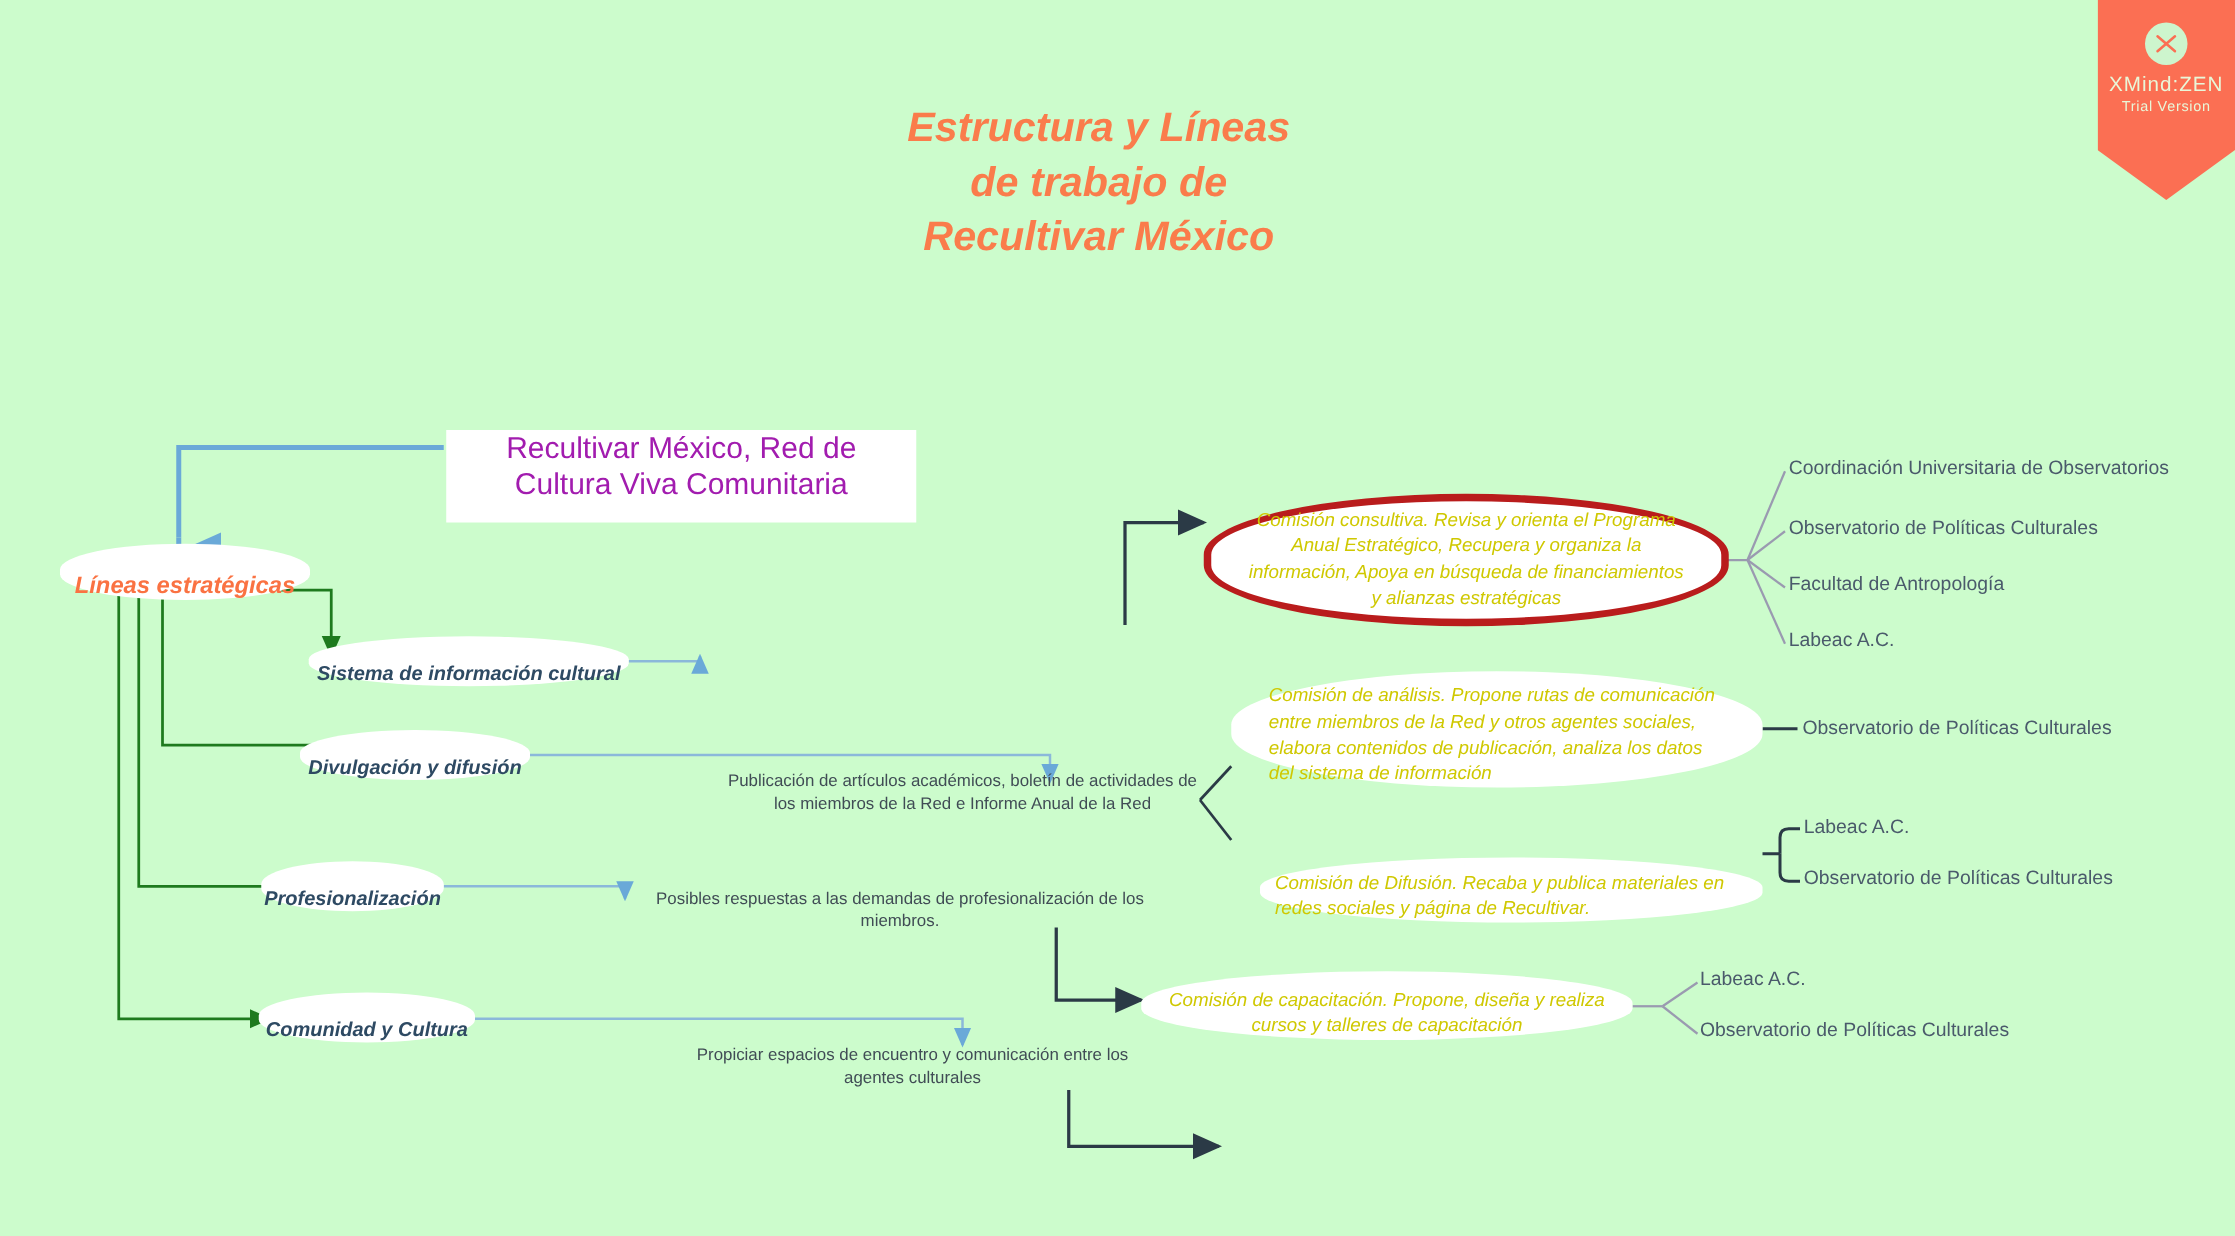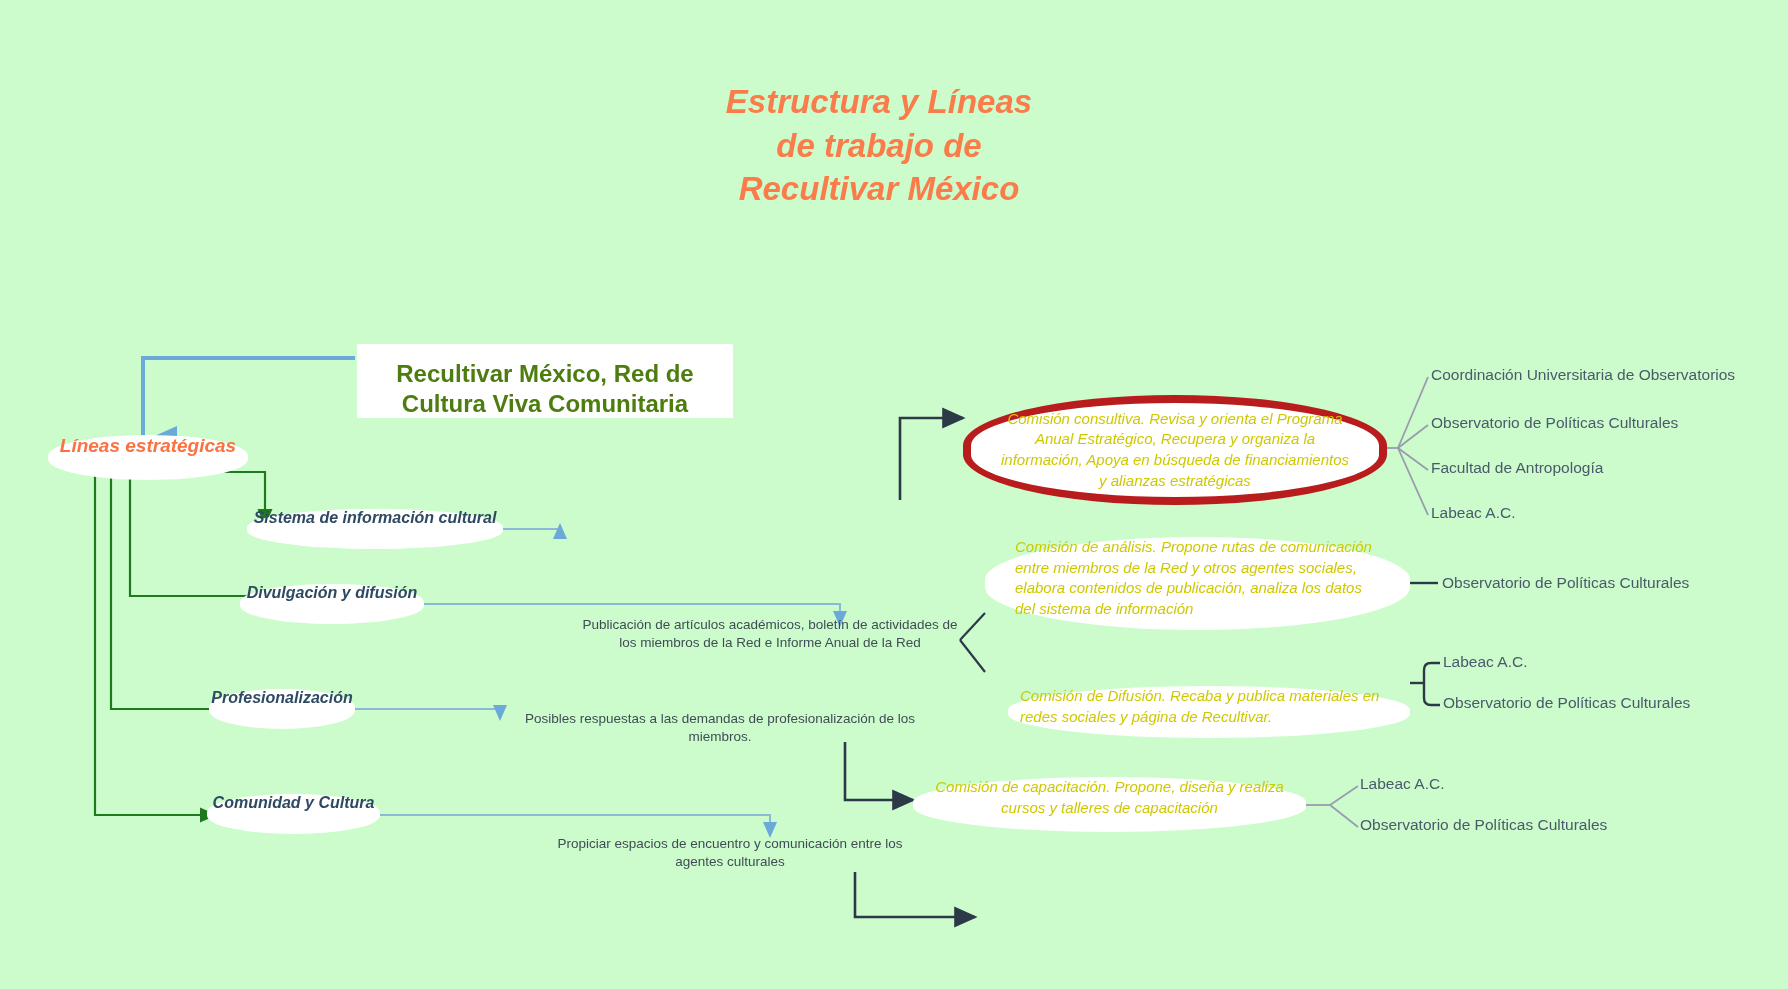--- a/index.html
+++ b/index.html
@@ -70,36 +70,36 @@
     letter-spacing: 0.6px;
     margin-top: 3px;
   }
 
   
   .cloud {
     position: absolute;
     background: #ffffff;
     border-radius: 50% / 46%;
     display: flex;
+    align-items: flex-end;
+    justify-content: center;
+    box-sizing: border-box;
+  }
+  .cloud.leftalign { justify-content: flex-start; }
+
+  .node-root {
+    position: absolute;
+    background: #ffffff;
+    display: flex;
     align-items: flex-start;
     justify-content: center;
-    box-sizing: border-box;
-  }
-  .cloud.leftalign { justify-content: flex-start; }
-
-  .node-root {
-    position: absolute;
-    background: #ffffff;
-    display: flex;
-    align-items: flex-end;
-    justify-content: center;
-    text-align: center;
-    color: #4d7c0f;
+    text-align: center;
+    color: #a21caf;
     font-size: 24px;
-    font-weight: bold;
+    font-weight: normal;
     line-height: 1.22;
     box-sizing: border-box;
     white-space: pre-line;
   }
 
   .node-lineas {
     color: #fa7242;
     font-size: 19px;
     font-weight: bold;
     font-style: italic;
@@ -129,21 +129,21 @@
     color: #cfc800;
     font-size: 15px;
     font-style: italic;
     line-height: 1.38;
     white-space: pre-line;
   }
   .comm.center { text-align: center; }
   .comm.left   { text-align: left; }
 
   .bordered {
-    border: 8px solid #b91c1c;
+    border: 6px solid #b91c1c;
     border-radius: 50% / 46%;
     background: #ffffff;
   }
 
   .orgitem {
     position: absolute;
     color: #4a5a6b;
     font-size: 15.5px;
     white-space: nowrap;
   }
@@ -226,20 +226,30 @@
       <path d="M1306,805 L1330,805"></path>
       <path d="M1330,805 L1358,786"></path>
       <path d="M1330,805 L1358,827"></path>
     </g>
   </svg>
 
   <div id="map-title">Estructura y Líneas
 de trabajo de
 Recultivar México</div>
 
+  <div id="xmind-watermark">
+    <div class="xm-badge">
+      <svg width="20" height="20" viewBox="0 0 20 20">
+        <path d="M3,4 L10,10 L17,4" stroke="#fb6f53" stroke-width="2" fill="none" stroke-linecap="round"></path>
+        <path d="M3,16 L10,10 L17,16" stroke="#fb6f53" stroke-width="2" fill="none" stroke-linecap="round"></path>
+      </svg>
+    </div>
+    <div class="xm-name">XMind:ZEN</div>
+    <div class="xm-trial">Trial Version</div>
+  </div>
 
   <div class="node-root" style="left:357px; top:344px; width:376px; height:74px;">
     <span>Recultivar México, Red de
 Cultura Viva Comunitaria</span>
   </div>
 
   <div class="cloud" style="left:48px; top:435px; width:200px; height:45px;">
     <span class="node-lineas">Líneas estratégicas</span>
   </div>
 

